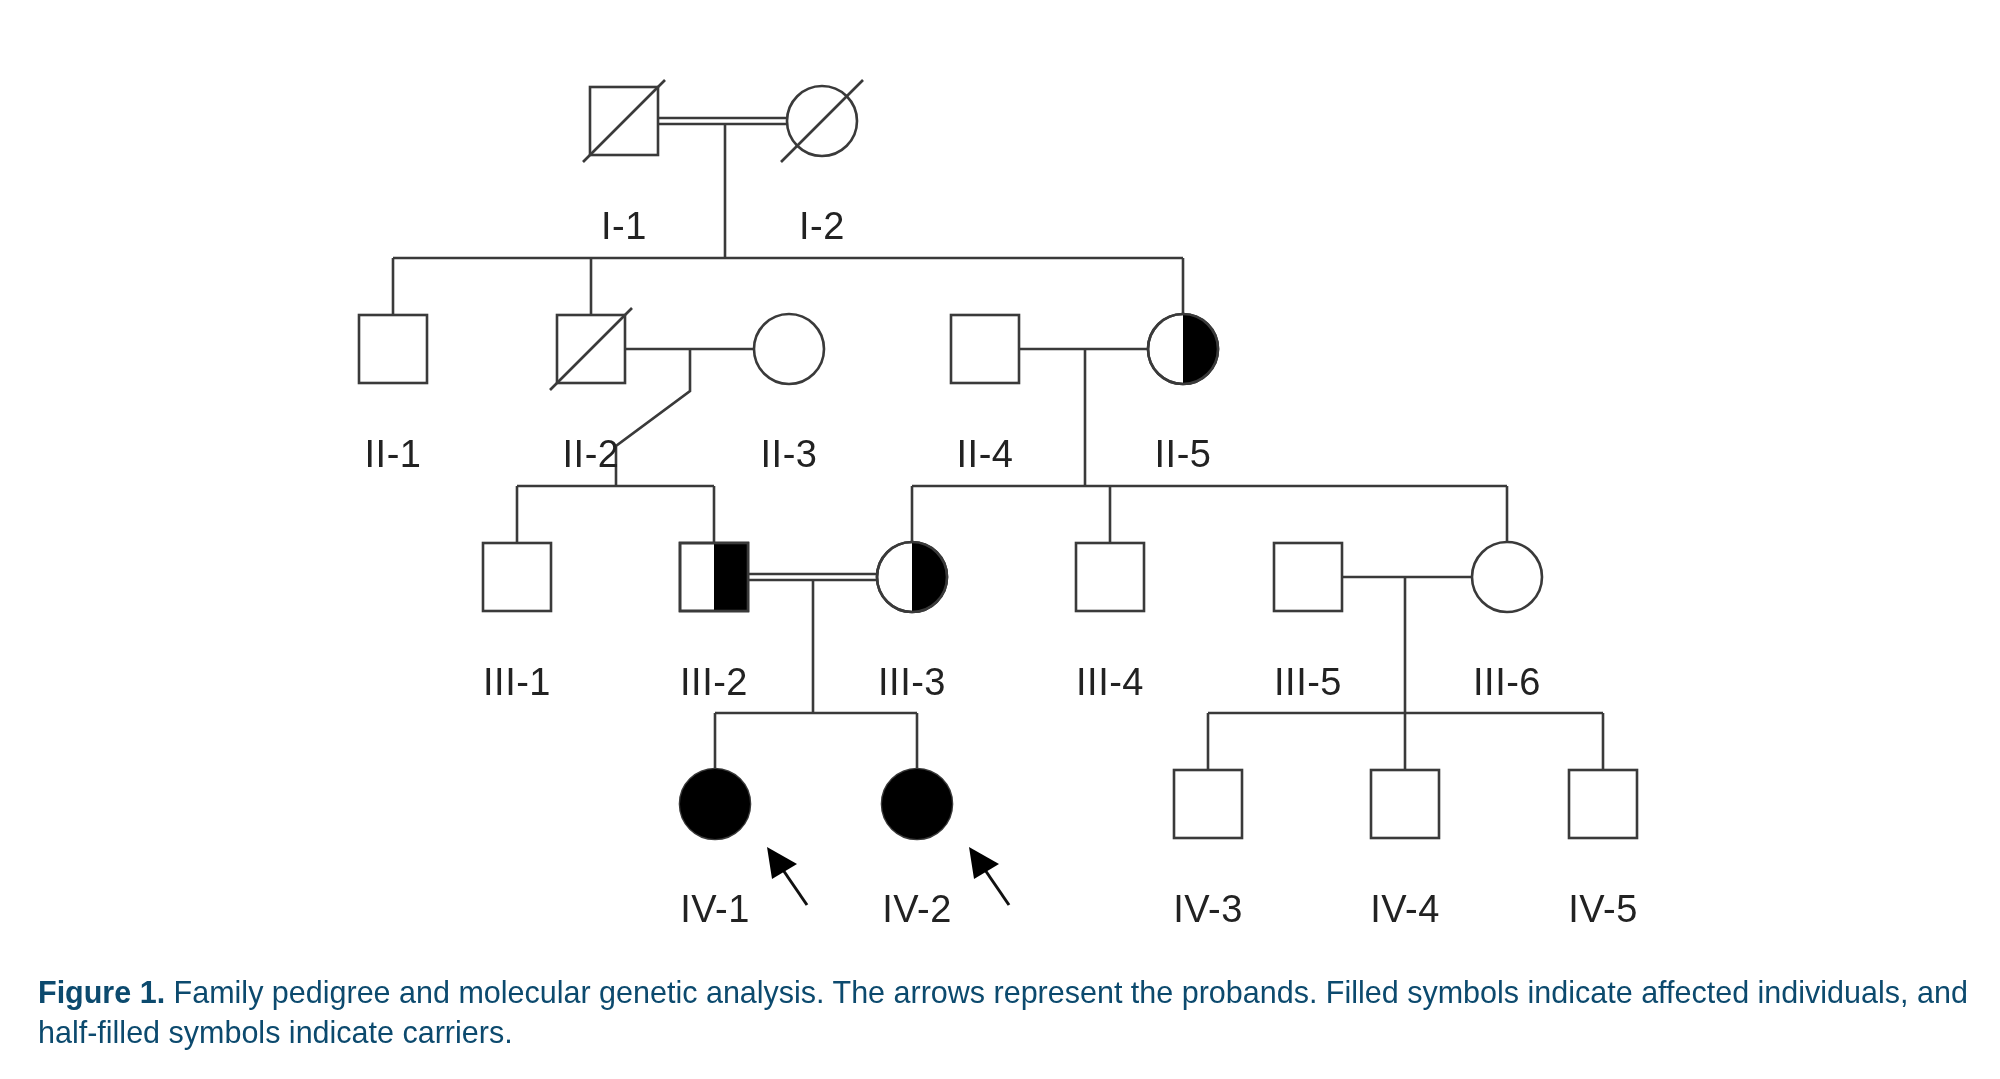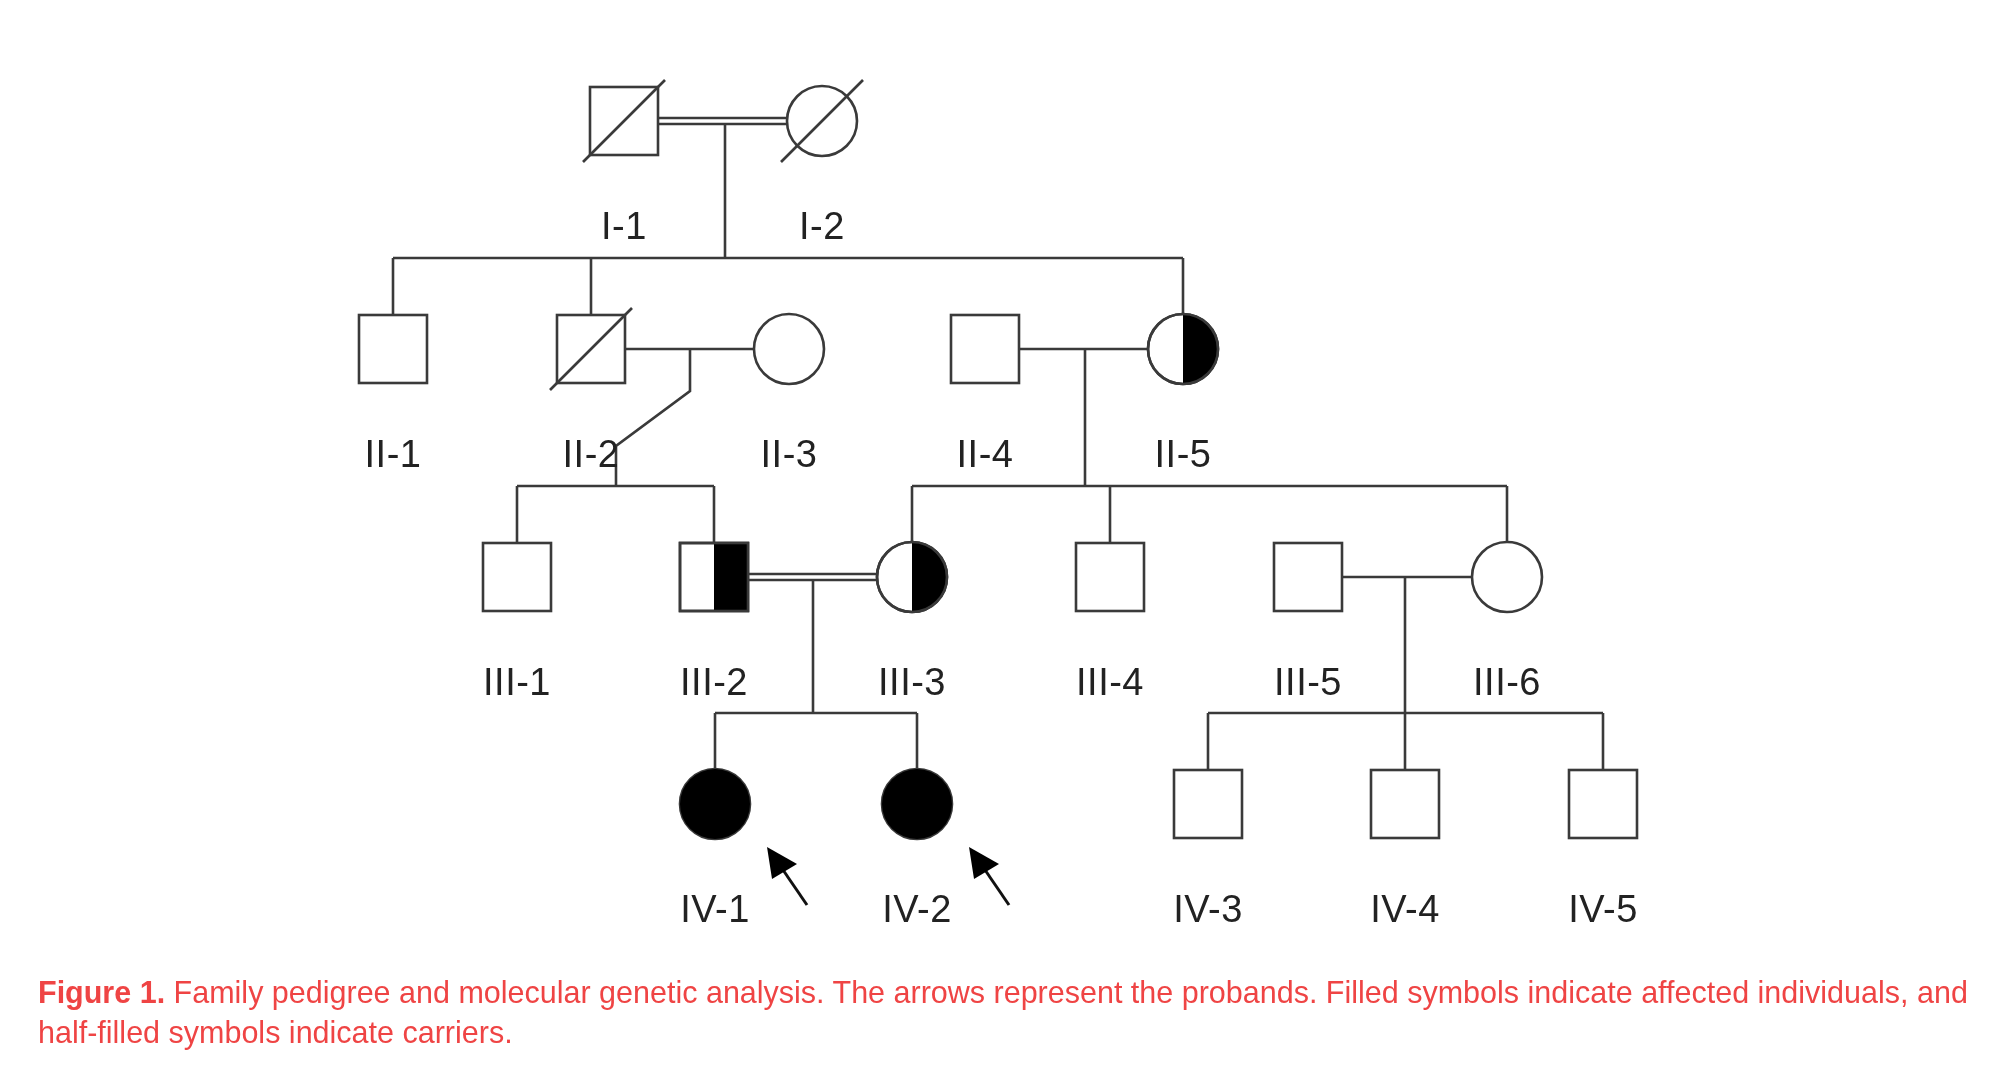--- a/index.html
+++ b/index.html
@@ -3,21 +3,21 @@
 <meta charset="utf-8">
 <style>
   html, body { margin: 0; padding: 0; background: #ffffff; }
   body { width: 2000px; height: 1079px; position: relative; overflow: hidden; }
   #pedigree { position: absolute; left: 0; top: 0; }
   .line { stroke: #3a3a3a; stroke-width: 2.6; fill: none; }
   .sym { stroke: #3a3a3a; stroke-width: 2.6; fill: #ffffff; }
   .fill { fill: #000000; stroke: none; }
   .lbl { font-family: "Liberation Sans", sans-serif; font-size: 38px; fill: #222222; text-anchor: middle; letter-spacing: 0.5px; }
   .caption { position: absolute; left: 38px; top: 972px; width: 1930px;
-             font-family: "Liberation Sans", sans-serif; font-size: 30.5px; line-height: 40px; color: #ef4444; }
+             font-family: "Liberation Sans", sans-serif; font-size: 30.5px; line-height: 40px; color: #0c4a6e; }
   .caption b { font-weight: bold; }
 </style>
 </head>
 <body>
 
 <svg id="pedigree" width="2000" height="960" viewBox="0 0 2000 960" xmlns="http://www.w3.org/2000/svg">
   <g id="lines-layer">
       <line x1="658" y1="118" x2="788" y2="118" class="line"></line>
       <line x1="658" y1="124" x2="788" y2="124" class="line"></line>
       <line x1="725" y1="124" x2="725" y2="258" class="line"></line>

